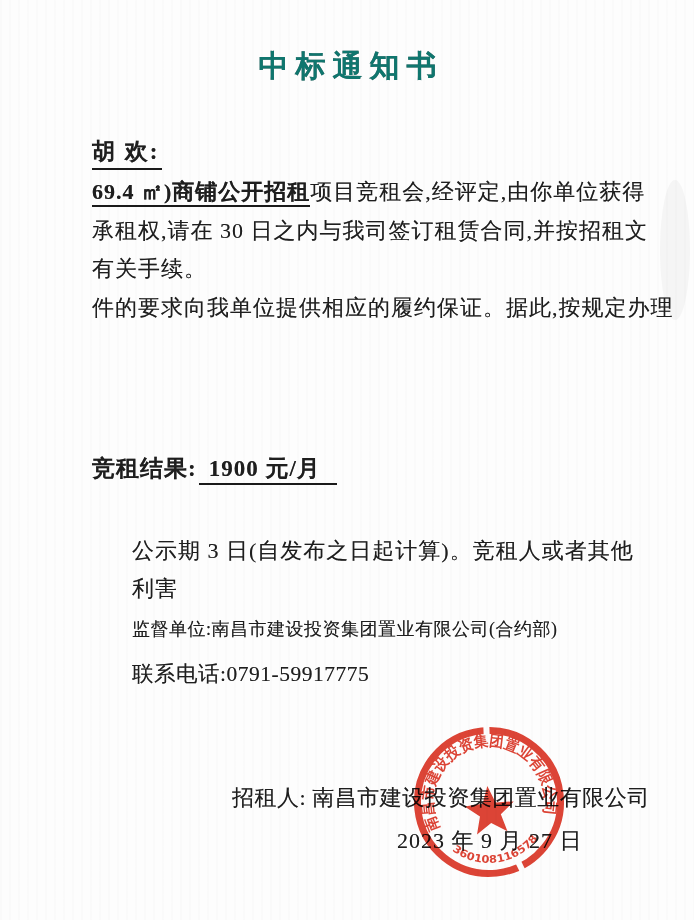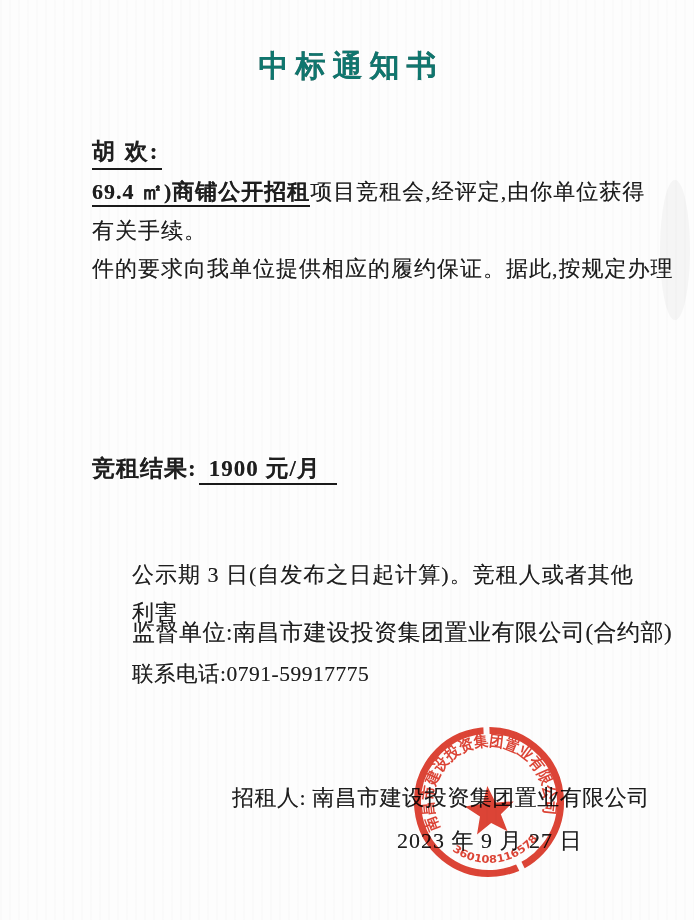--- a/index.html
+++ b/index.html
@@ -49,27 +49,27 @@
     text-shadow:0 0 .4px rgba(0,0,0,.5);
   }
   .result-label{font-weight:bold;}
   .result-value{
     font-weight:bold;
     border-bottom:2.5px solid #1a1a1a;
     padding:0 16px 2px 10px;
     margin-left:2px;
   }
   .publicity{
-    position:absolute;left:92px;top:556px;width:545px;
+    position:absolute;left:92px;top:532px;width:545px;
     font-size:22px;line-height:38px;letter-spacing:1px;
     text-shadow:0 0 .4px rgba(0,0,0,.45);
   }
   .supervisor-line{
     position:absolute;left:132px;top:617px;
-    font-size:23px;letter-spacing:.5px;white-space:nowrap;
+    font-size:18px;letter-spacing:.5px;white-space:nowrap;
     text-shadow:0 0 .4px rgba(0,0,0,.45);
   }
   .phone-line{
     position:absolute;left:132px;top:659px;
     font-size:21.5px;letter-spacing:.5px;white-space:nowrap;
     text-shadow:0 0 .4px rgba(0,0,0,.45);
   }
   .lessor-line{
     position:absolute;left:232px;top:783px;
     font-size:22px;letter-spacing:.5px;white-space:nowrap;
@@ -93,20 +93,21 @@
 
 <div class="paper"></div>
 <div class="smudge" style="left:660px;top:180px;width:30px;height:140px;"></div>
 
 <div class="doc-title">中标通知书</div>
 
 <div class="recipient">胡 欢:</div>
 
 <div class="body-par">
   <div class="line"><span class="hl">69.4 ㎡)商铺公开招租</span><span>项目竞租会,经评定,由你单位获得</span></div>
+  <div class="line">承租权,请在 30 日之内与我司签订租赁合同,并按招租文</div>
   <div class="line">有关手续。</div>
   <div class="line">件的要求向我单位提供相应的履约保证。据此,按规定办理</div>
 </div>
 
 <div class="result-row">
   <span class="result-label">竞租结果:</span><span class="result-value">1900 元/月</span>
 </div>
 
 <div class="publicity">
   <div class="line indent" style="padding-left:40px;">公示期 3 日(自发布之日起计算)。竞租人或者其他利害</div>

